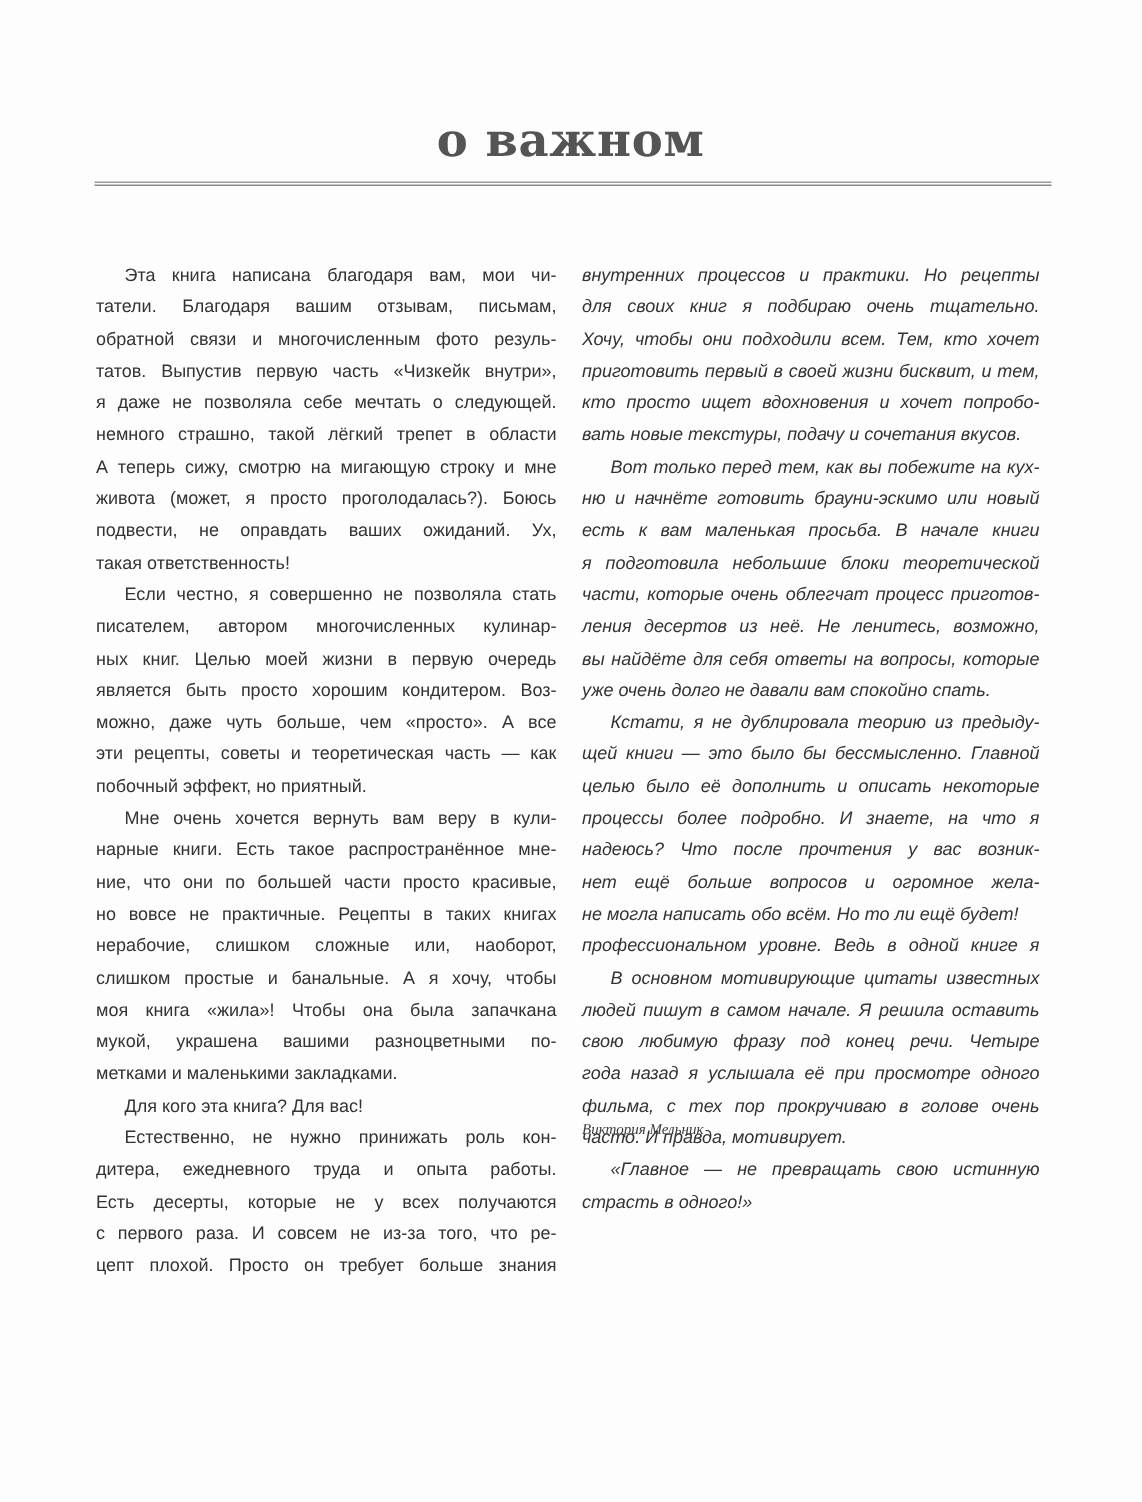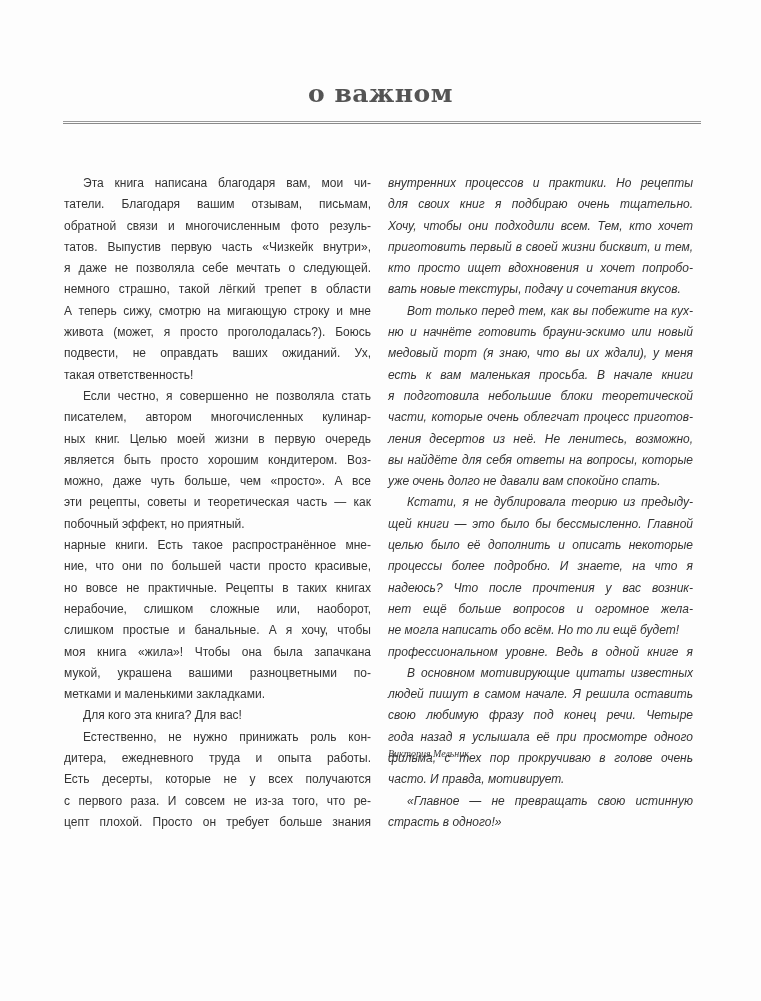--- a/index.html
+++ b/index.html
@@ -15,21 +15,21 @@
     color: #2e2e2e;
   }
   .page-title {
     position: absolute;
     left: 0;
     width: 761px;
     top: 76px;
     text-align: center;
     font-family: "DejaVu Serif", serif;
     font-weight: bold;
-    font-size: 25px;
+    font-size: 31px;
     letter-spacing: 0.5px;
     color: #545454;
     line-height: 36px;
   }
   .title-rule {
     position: absolute;
     left: 63px;
     width: 638px;
     top: 121px;
     height: 1px;
@@ -85,20 +85,21 @@
   <span class="line">живота (может, я просто проголодалась?). Боюсь</span>
   <span class="line">подвести, не оправдать ваших ожиданий. Ух,</span>
   <span class="line last">такая ответственность!</span>
   <span class="line indent">Если честно, я совершенно не позволяла стать</span>
   <span class="line">писателем, автором многочисленных кулинар-</span>
   <span class="line">ных книг. Целью моей жизни в первую очередь</span>
   <span class="line">является быть просто хорошим кондитером. Воз-</span>
   <span class="line">можно, даже чуть больше, чем «просто». А все</span>
   <span class="line">эти рецепты, советы и теоретическая часть — как</span>
   <span class="line last">побочный эффект, но приятный.</span>
+  <span class="line indent">Мне очень хочется вернуть вам веру в кули-</span>
   <span class="line">нарные книги. Есть такое распространённое мне-</span>
   <span class="line">ние, что они по большей части просто красивые,</span>
   <span class="line">но вовсе не практичные. Рецепты в таких книгах</span>
   <span class="line">нерабочие, слишком сложные или, наоборот,</span>
   <span class="line">слишком простые и банальные. А я хочу, чтобы</span>
   <span class="line">моя книга «жила»! Чтобы она была запачкана</span>
   <span class="line">мукой, украшена вашими разноцветными по-</span>
   <span class="line last">метками и маленькими закладками.</span>
   <span class="line indent last">Для кого эта книга? Для вас!</span>
   <span class="line indent">Естественно, не нужно принижать роль кон-</span>
@@ -110,21 +111,20 @@
 
 <div class="column col-right">
   <span class="line">внутренних процессов и практики. Но рецепты</span>
   <span class="line">для своих книг я подбираю очень тщательно.</span>
   <span class="line">Хочу, чтобы они подходили всем. Тем, кто хочет</span>
   <span class="line">приготовить первый в своей жизни бисквит, и тем,</span>
   <span class="line">кто просто ищет вдохновения и хочет попробо-</span>
   <span class="line last">вать новые текстуры, подачу и сочетания вкусов.</span>
   <span class="line indent">Вот только перед тем, как вы побежите на кух-</span>
   <span class="line">ню и начнёте готовить брауни-эскимо или новый</span>
-  <span class="line">медовый торт (я знаю, что вы их ждали), у меня</span>
   <span class="line">есть к вам маленькая просьба. В начале книги</span>
   <span class="line">я подготовила небольшие блоки теоретической</span>
   <span class="line">части, которые очень облегчат процесс приготов-</span>
   <span class="line">ления десертов из неё. Не ленитесь, возможно,</span>
   <span class="line">вы найдёте для себя ответы на вопросы, которые</span>
   <span class="line last">уже очень долго не давали вам спокойно спать.</span>
   <span class="line indent">Кстати, я не дублировала теорию из предыду-</span>
   <span class="line">щей книги — это было бы бессмысленно. Главной</span>
   <span class="line">целью было её дополнить и описать некоторые</span>
   <span class="line">процессы более подробно. И знаете, на что я</span>

